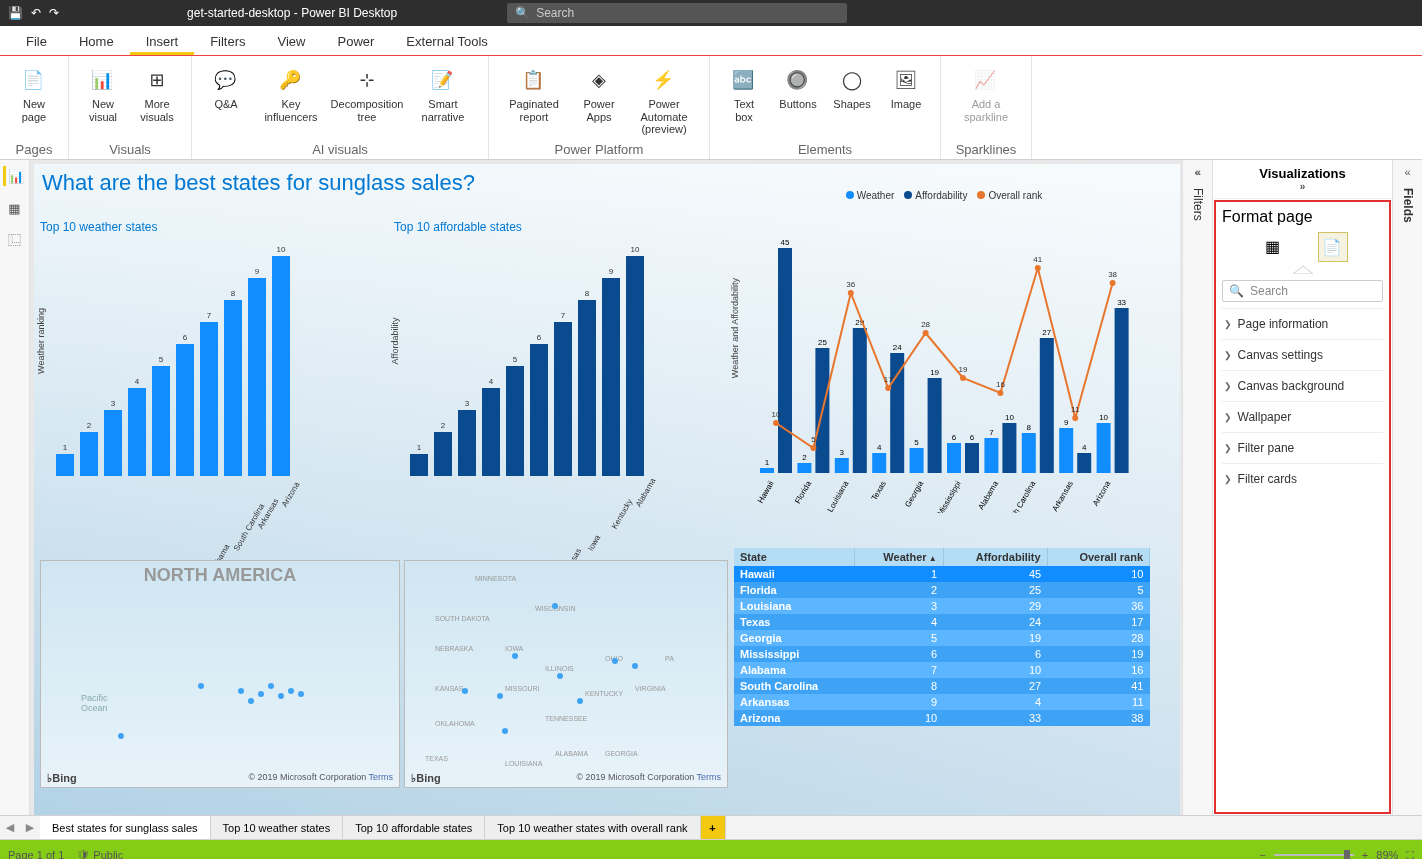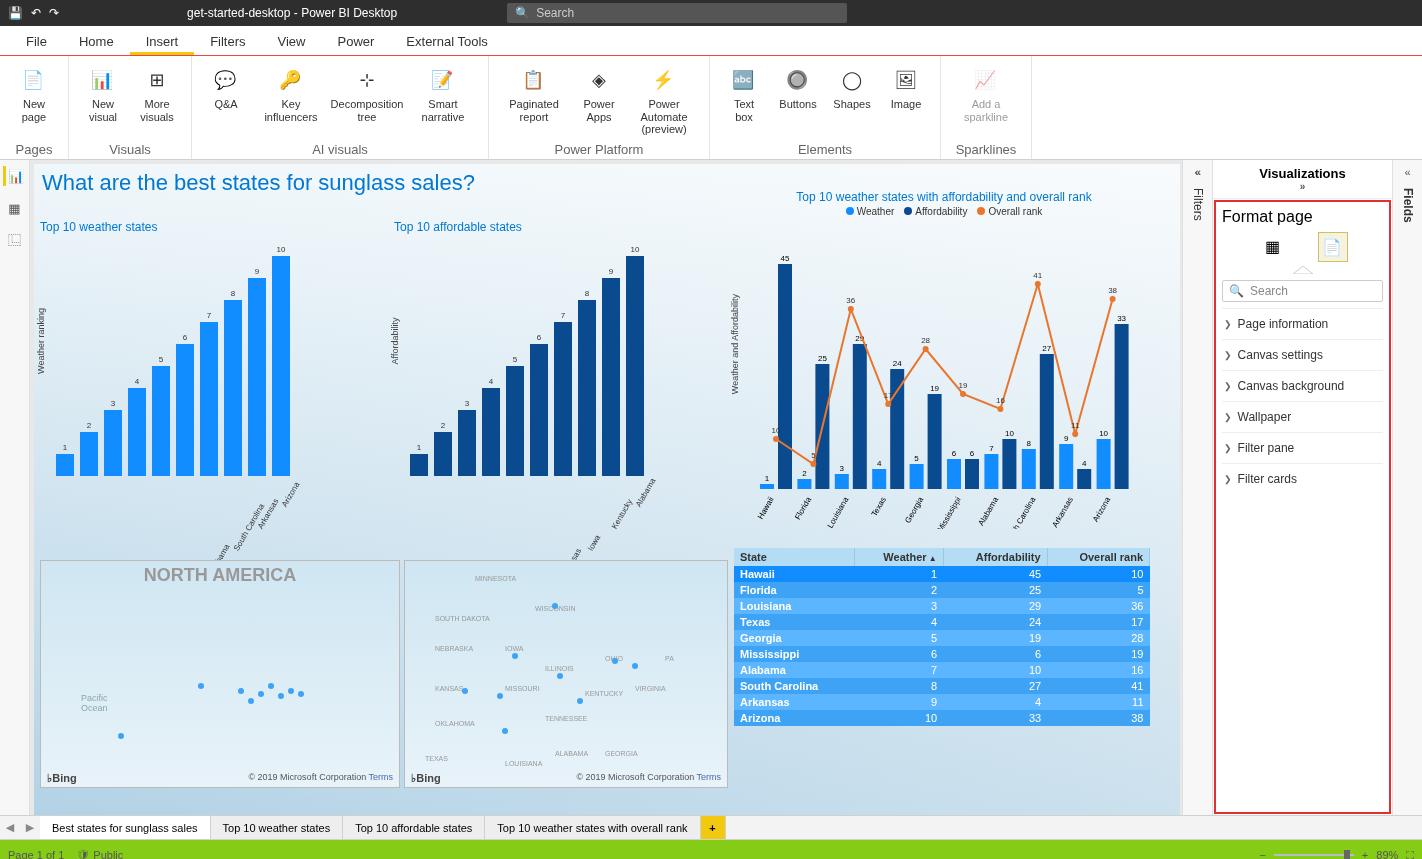--- a/index.html
+++ b/index.html
@@ -361,21 +361,20 @@
               <div class="bar-wrap">
                 <div class="bar-val">10</div>
                 <div class="bar dark" style="height: 220px;"></div>
                 <div class="bar-cat">Alabama</div>
               </div>
             </div>
         </div>
       </div>
 
       <div class="visual" style="left:700px; top:26px; width:420px;">
-        <div class="vtitle" style="text-align:center">Top 10 weather states with affordability and overall rank</div>
         <div class="legend" style="justify-content:center; margin-bottom:2px;">
           <span><span class="dot" style="background:#118dff"></span><span>Weather</span></span>
           <span><span class="dot" style="background:#0a4a8f"></span><span>Affordability</span></span>
           <span><span class="dot" style="background:#e8762d"></span><span>Overall rank</span></span>
         </div>
         <div class="combo-chart" id="combo">
           <div class="axis-label" style="top:200px">Weather and Affordability</div>
         <svg width="410" height="310">
               <rect x="26" y="265" width="14" height="5" fill="#118dff"></rect>
               <text x="33" y="262" font-size="8" text-anchor="middle">1</text>

